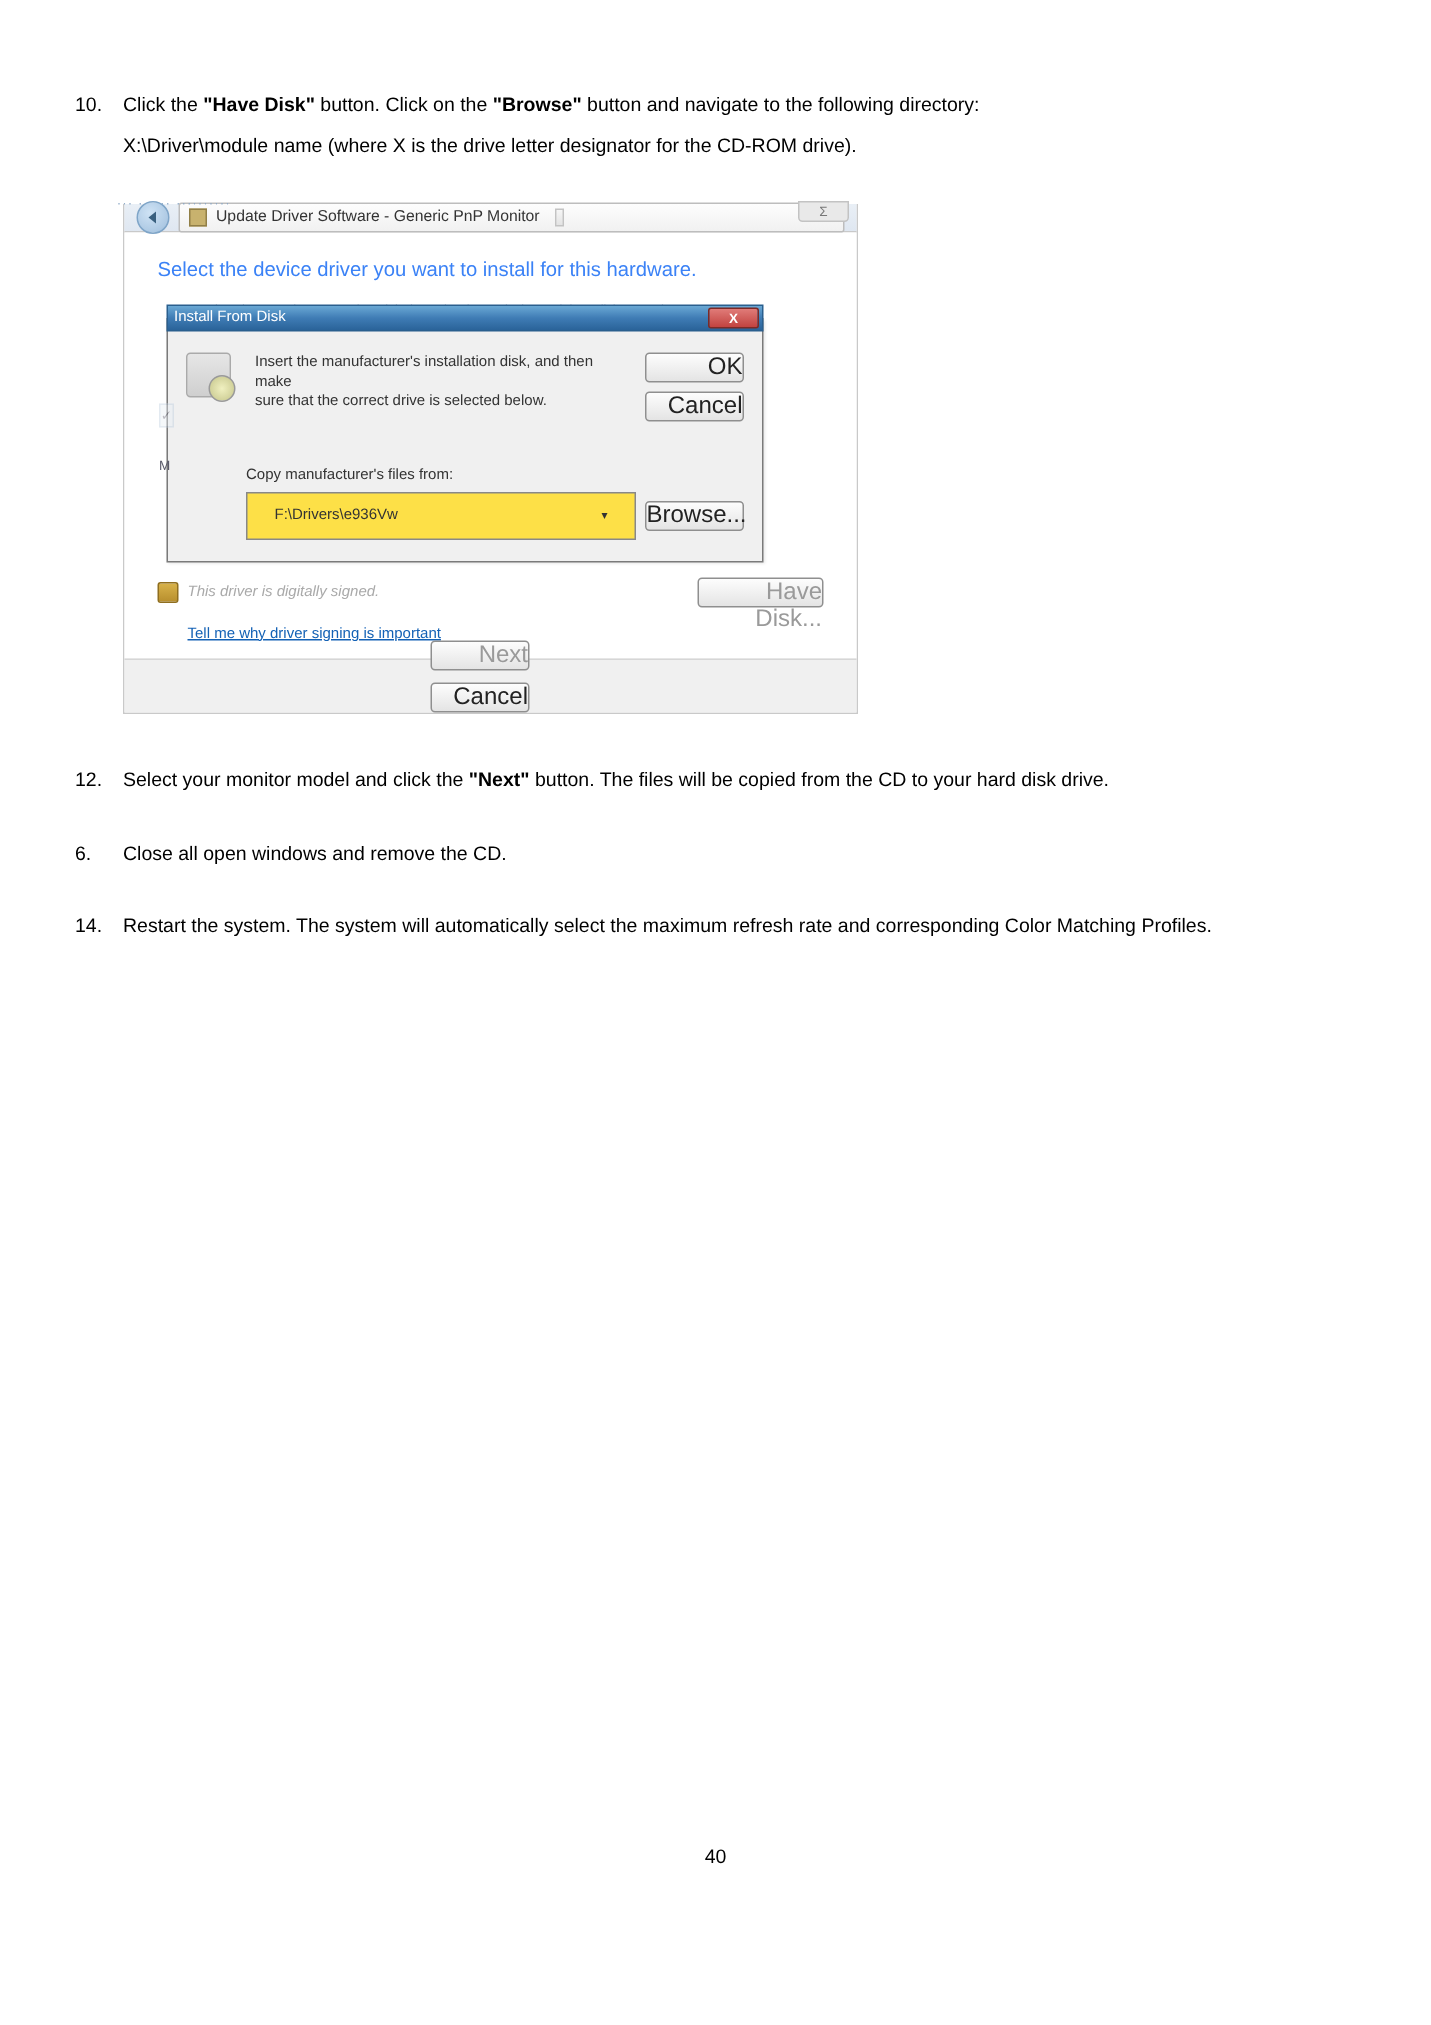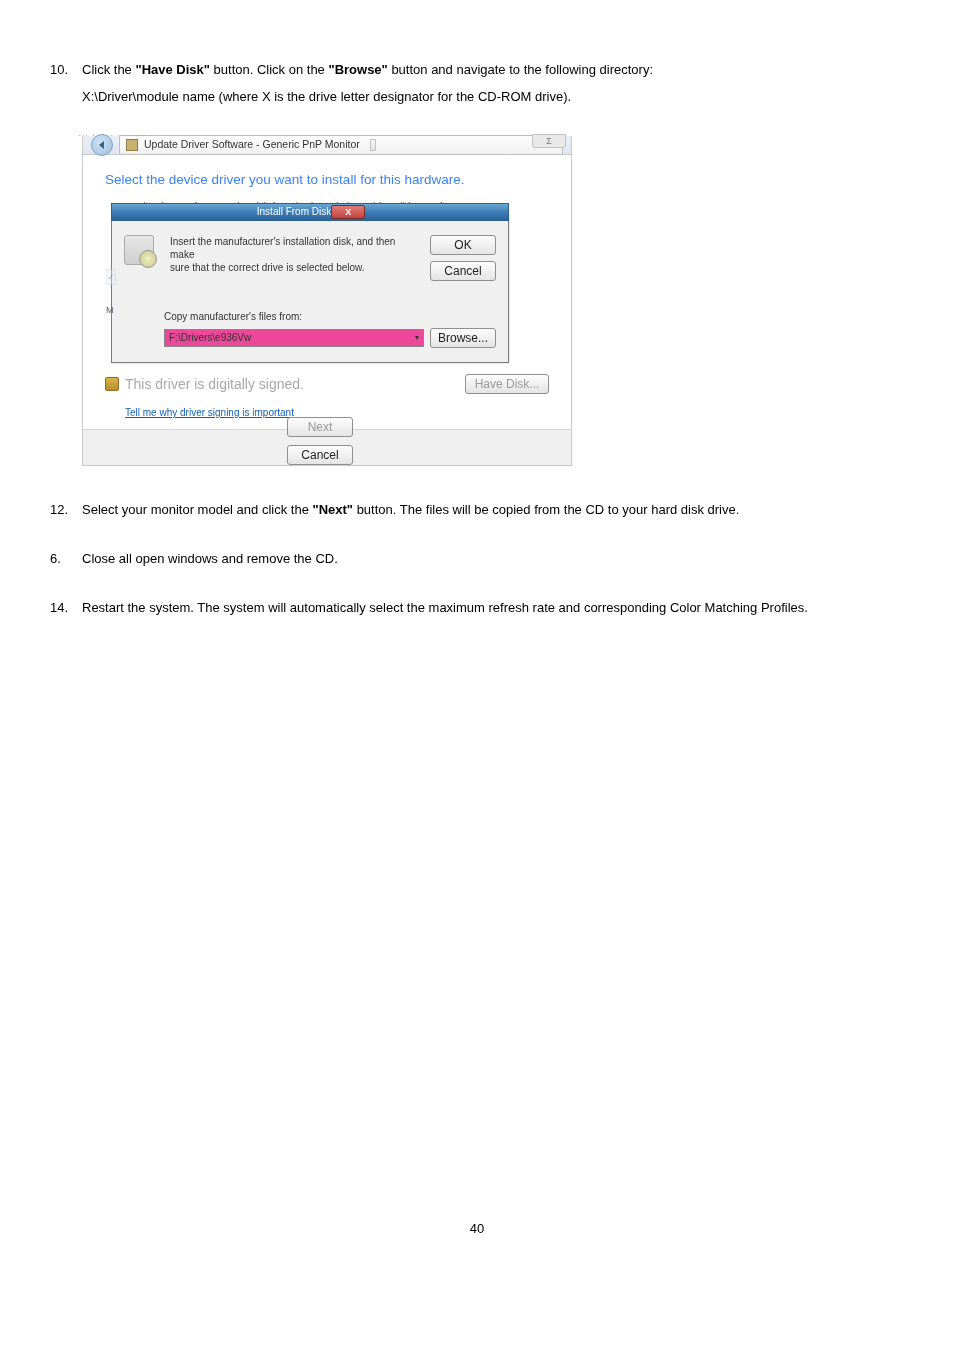--- a/index.html
+++ b/index.html
@@ -158,21 +158,21 @@
       left: -1px;
       right: -1px;
       height: 18px;
       background: linear-gradient(#6aa8d4,#3f7cb5,#2a6399);
       color: #fff;
       font-size: 10px;
       padding-left: 4px;
       line-height: 18px;
       border: 1px solid #2a5f8e;
       display: flex;
-      justify-content: center;
+      justify-content: space-between;
       align-items: center;
     }
     .inner-close {
       width: 34px;
       height: 14px;
       background: linear-gradient(#e07b78,#c24340);
       border: 1px solid #7c2a27;
       border-radius: 2px;
       margin-right: 2px;
       text-align: center;
@@ -213,40 +213,40 @@
       display: flex;
       flex-direction: column;
       gap: 6px;
     }
     .win-btn {
       width: 66px;
       height: 20px;
       background: linear-gradient(#fdfdfd,#e4e4e4);
       border: 1px solid #8f8f8f;
       border-radius: 3px;
-      font-size: 12px;
+      font-size: 16px;
       color: #222;
-      text-align: center;
+      text-align: right;
       line-height: 18px;
       cursor: pointer;
     }
     .win-btn.disabled { color: #9a9a9a; }
     .copy-block {
       margin-left: 40px;
       margin-top: 28px;
     }
     .copy-label { font-size: 10px; margin-bottom: 3px; }
     .path-row { display: flex; gap: 6px; align-items: center; }
     .path-input {
       flex: 1;
-      height: 18px;
+      height: 32px;
       border: 1px solid #888;
-      background: #ec4899;
+      background: #fde047;
       font-size: 10px;
-      padding: 0 4px;
+      padding: 0 18px;
       line-height: 16px;
       display: flex;
       justify-content: space-between;
       align-items: center;
     }
     .drop-arrow {
       font-size: 8px;
       color: #333;
     }
     .side-letters {
@@ -272,21 +272,21 @@
       gap: 6px;
       margin-top: 10px;
       padding-bottom: 8px;
     }
     .shield-icon {
       width: 14px; height: 14px;
       background: linear-gradient(#d8b24a,#b88f2e);
       border: 1px solid #8f6e1f;
       border-radius: 2px;
     }
-    .signed-text { font-size: 14px; color: #a9a9a9; flex:1; }
+    .signed-text { font-size: 10px; color: #a9a9a9; flex:1;font-style:italic; }
     .link-text {
       color: #1361b5;
       text-decoration: underline;
       font-size: 10px;
       margin-left: 20px;
       margin-top: 2px;
       display: block;
     }
     .have-disk-btn {
       width: 84px;

